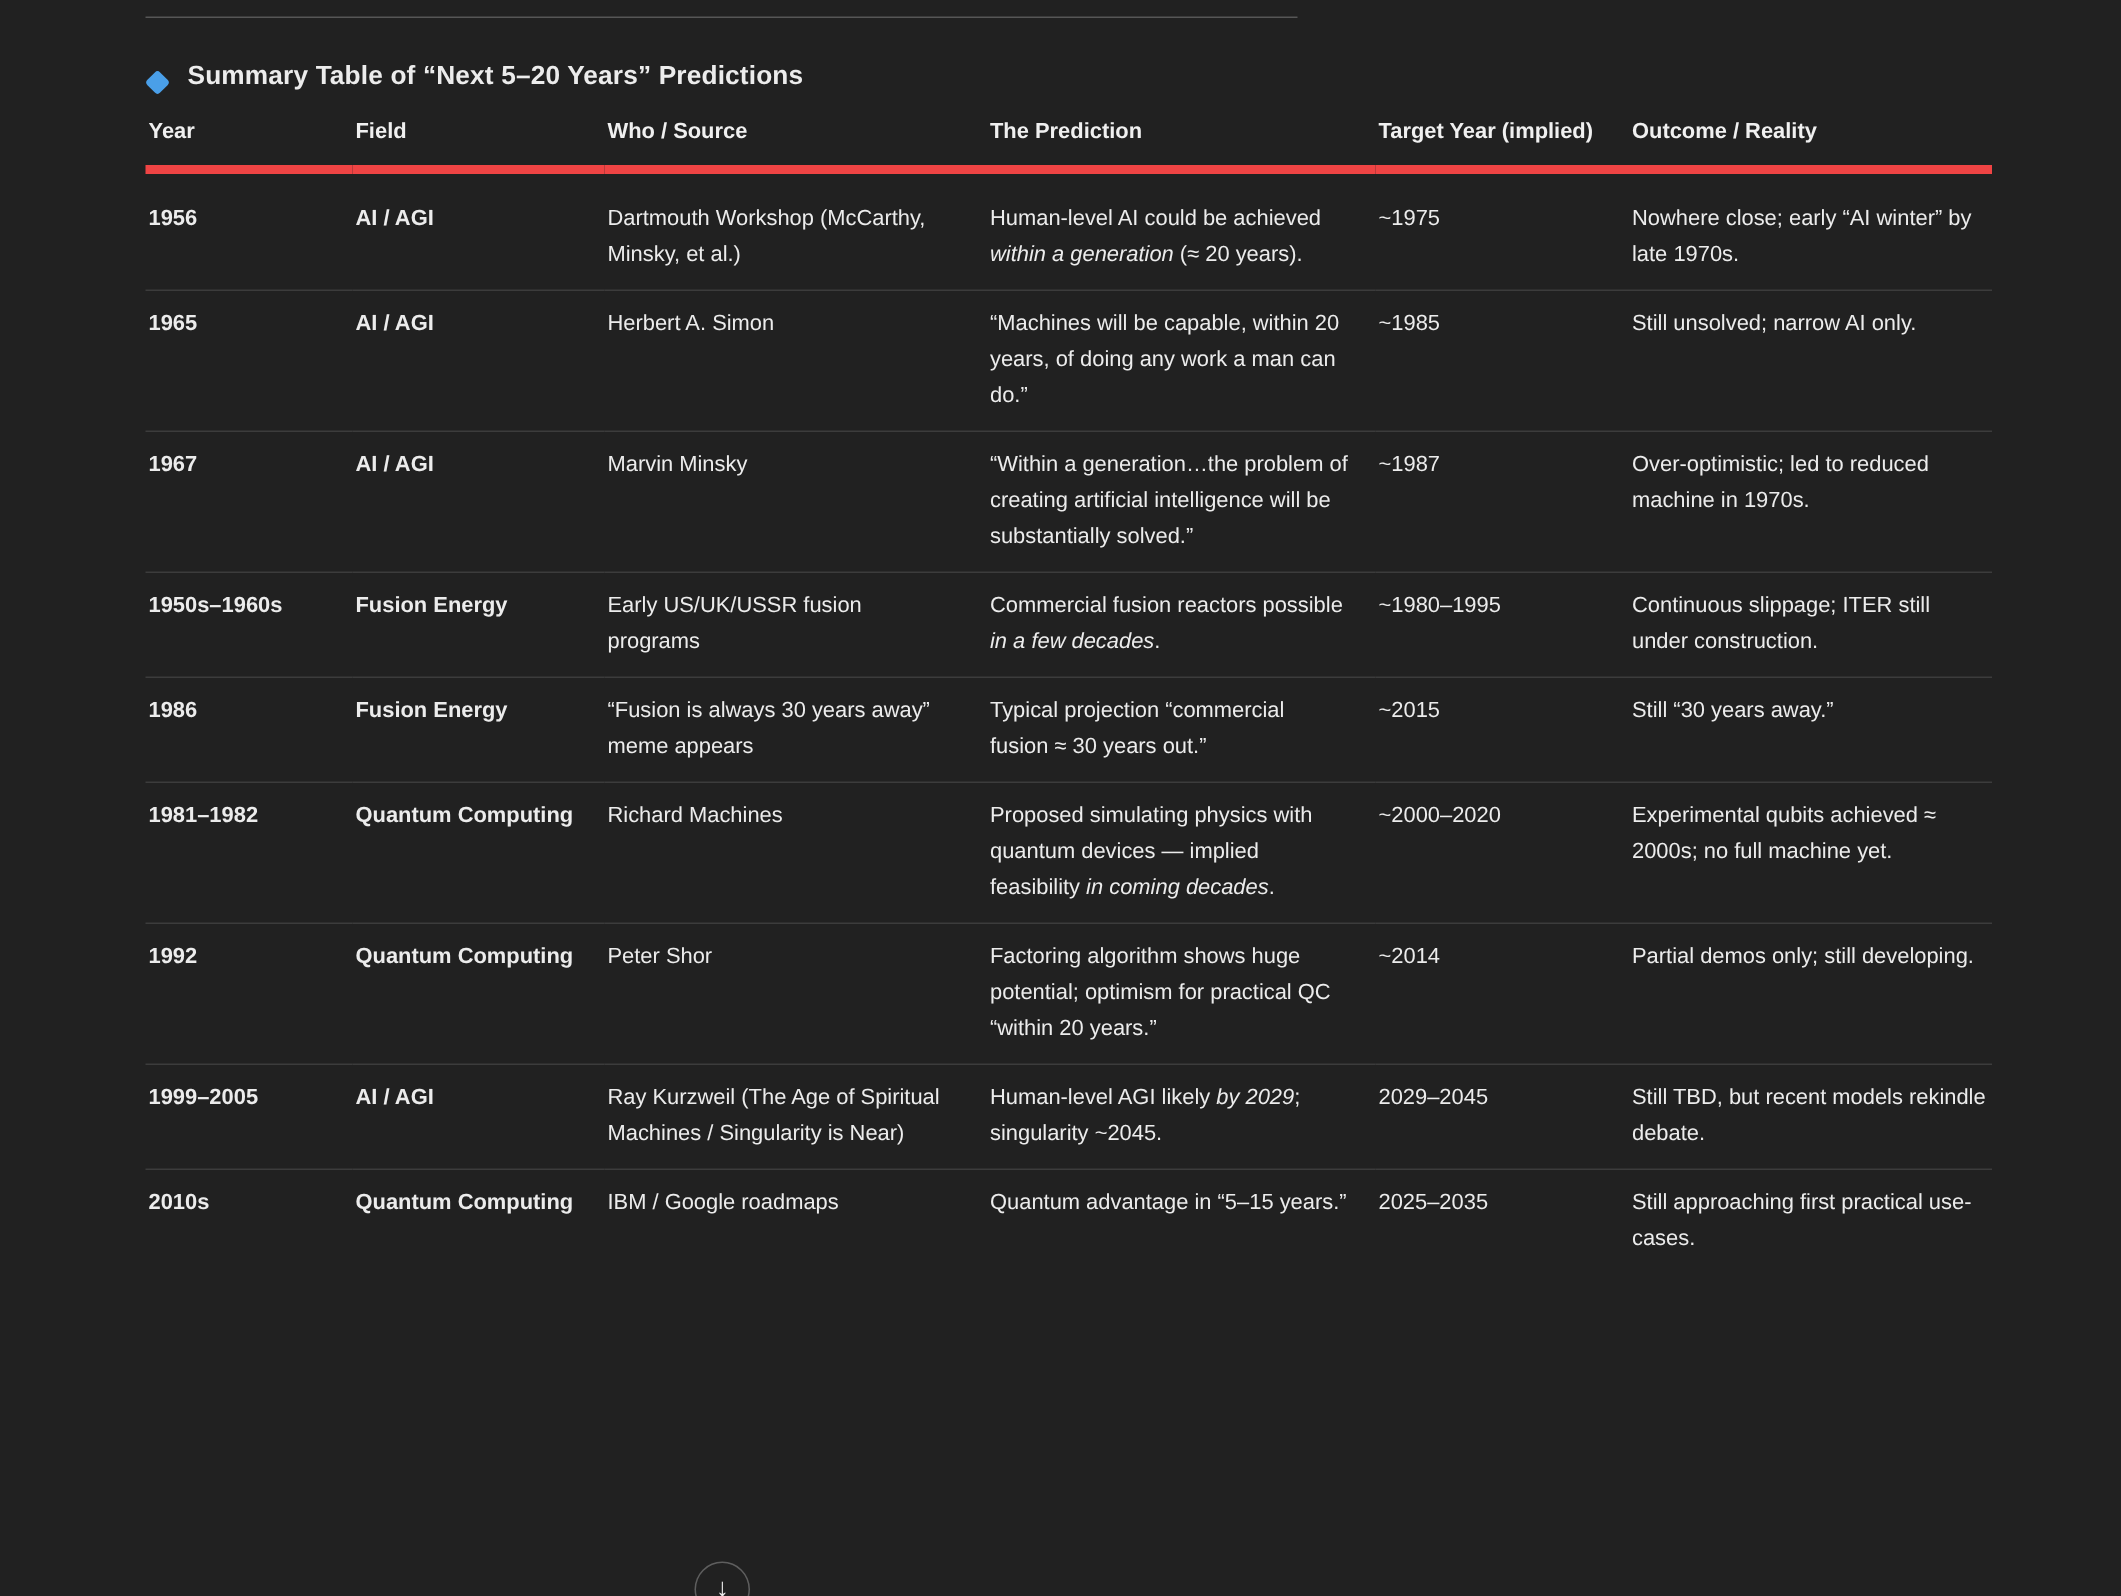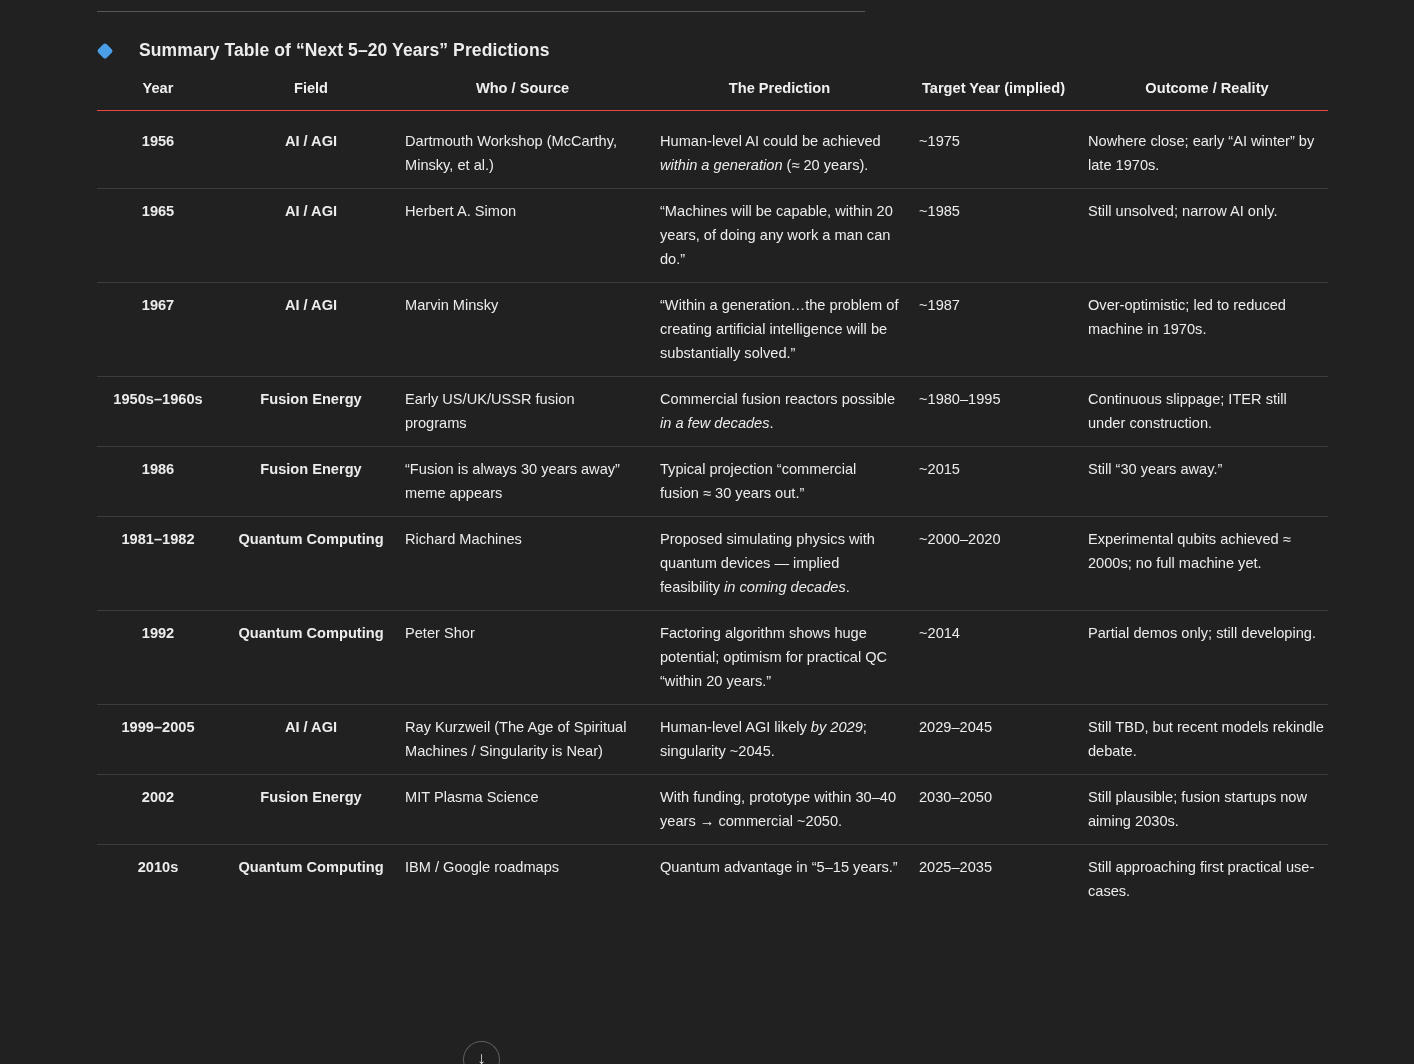--- a/index.html
+++ b/index.html
@@ -11,56 +11,56 @@
     font-family:"Liberation Sans", sans-serif;
     color:#ececec;
     -webkit-font-smoothing:antialiased;
   }
   .top-rule {
     position:absolute; left:97px; top:11px;
     width:768px; height:1px; background:#565656;
   }
   .section-title {
     position:absolute; left:99px; top:40px;
-    display:flex; align-items:center; gap:28px;
+    display:flex; align-items:flex-end; gap:14px;
     font-size:17.5px; font-weight:700; color:#ececec;
     letter-spacing:0.1px;
   }
   .diamond {
     width:12px; height:12px; flex:0 0 12px;
     background:#4a9fe8; border-radius:2.5px;
     transform:rotate(45deg);
   }
   .table-wrap { position:absolute; left:97px; top:70px; }
   table {
     border-collapse:collapse; table-layout:fixed;
     width:1231px; font-size:14.6px; line-height:24px; color:#ececec;
   }
   col.c-year   { width:138px; }
   col.c-field  { width:168px; }
   col.c-who    { width:255px; }
   col.c-prediction { width:259px; }
   col.c-target { width:169px; }
   col.c-outcome { width:242px; }
   th {
-    text-align:center; vertical-align:bottom;
+    text-align:left; vertical-align:bottom;
     font-size:14.6px; font-weight:700; color:#f0f0f0;
     padding:6px 18px 10px 2px;
-    border-bottom:1px solid #ef4444;
+    border-bottom:6px solid #ef4444;
     white-space:nowrap; overflow:visible;
   }
   td {
     vertical-align:top;
     padding:10.5px 18px 10.5px 2px;
     border-bottom:1px solid #3c3c3c;
   }
   th:last-child, td:last-child { padding-right:2px; }
   tbody tr:first-child td { padding-top:18px; }
   tbody tr:last-child td { border-bottom:none; }
-  td.c-year, td.c-field { font-weight:700; color:#ececec;text-align:center; }
+  td.c-year, td.c-field { font-weight:700; color:#ececec; }
   td em { font-style:italic; }
   .scroll-btn {
     position:absolute; left:463px; top:1041px;
     width:37px; height:37px; border-radius:50%;
     background:#212121;
     border:1px solid rgba(255,255,255,0.28);
     display:flex; align-items:center; justify-content:center;
     color:#ececec; font-size:17px; cursor:pointer;
   }
   .scroll-btn .arrow { transform:translateY(-1px); }
@@ -154,28 +154,20 @@
         </tr>
         <tr>
           <td class="c-year">1999–2005</td>
           <td class="c-field">AI / AGI</td>
           <td class="c-who">Ray Kurzweil (The Age of Spiritual Machines / Singularity is Near)</td>
           <td class="c-prediction">Human-level AGI likely <em>by 2029</em>; singularity ~2045.</td>
           <td class="c-target">2029–2045</td>
           <td class="c-outcome">Still TBD, but recent models rekindle debate.</td>
         </tr>
         <tr>
-          <td class="c-year">2002</td>
-          <td class="c-field">Fusion Energy</td>
-          <td class="c-who">MIT Plasma Science</td>
-          <td class="c-prediction">With funding, prototype within 30–40 years → commercial ~2050.</td>
-          <td class="c-target">2030–2050</td>
-          <td class="c-outcome">Still plausible; fusion startups now aiming 2030s.</td>
-        </tr>
-        <tr>
           <td class="c-year">2010s</td>
           <td class="c-field">Quantum Computing</td>
           <td class="c-who">IBM / Google roadmaps</td>
           <td class="c-prediction">Quantum advantage in “5–15 years.”</td>
           <td class="c-target">2025–2035</td>
           <td class="c-outcome">Still approaching first practical use-cases.</td>
         </tr>
       </tbody>
   </table>
 </div>

